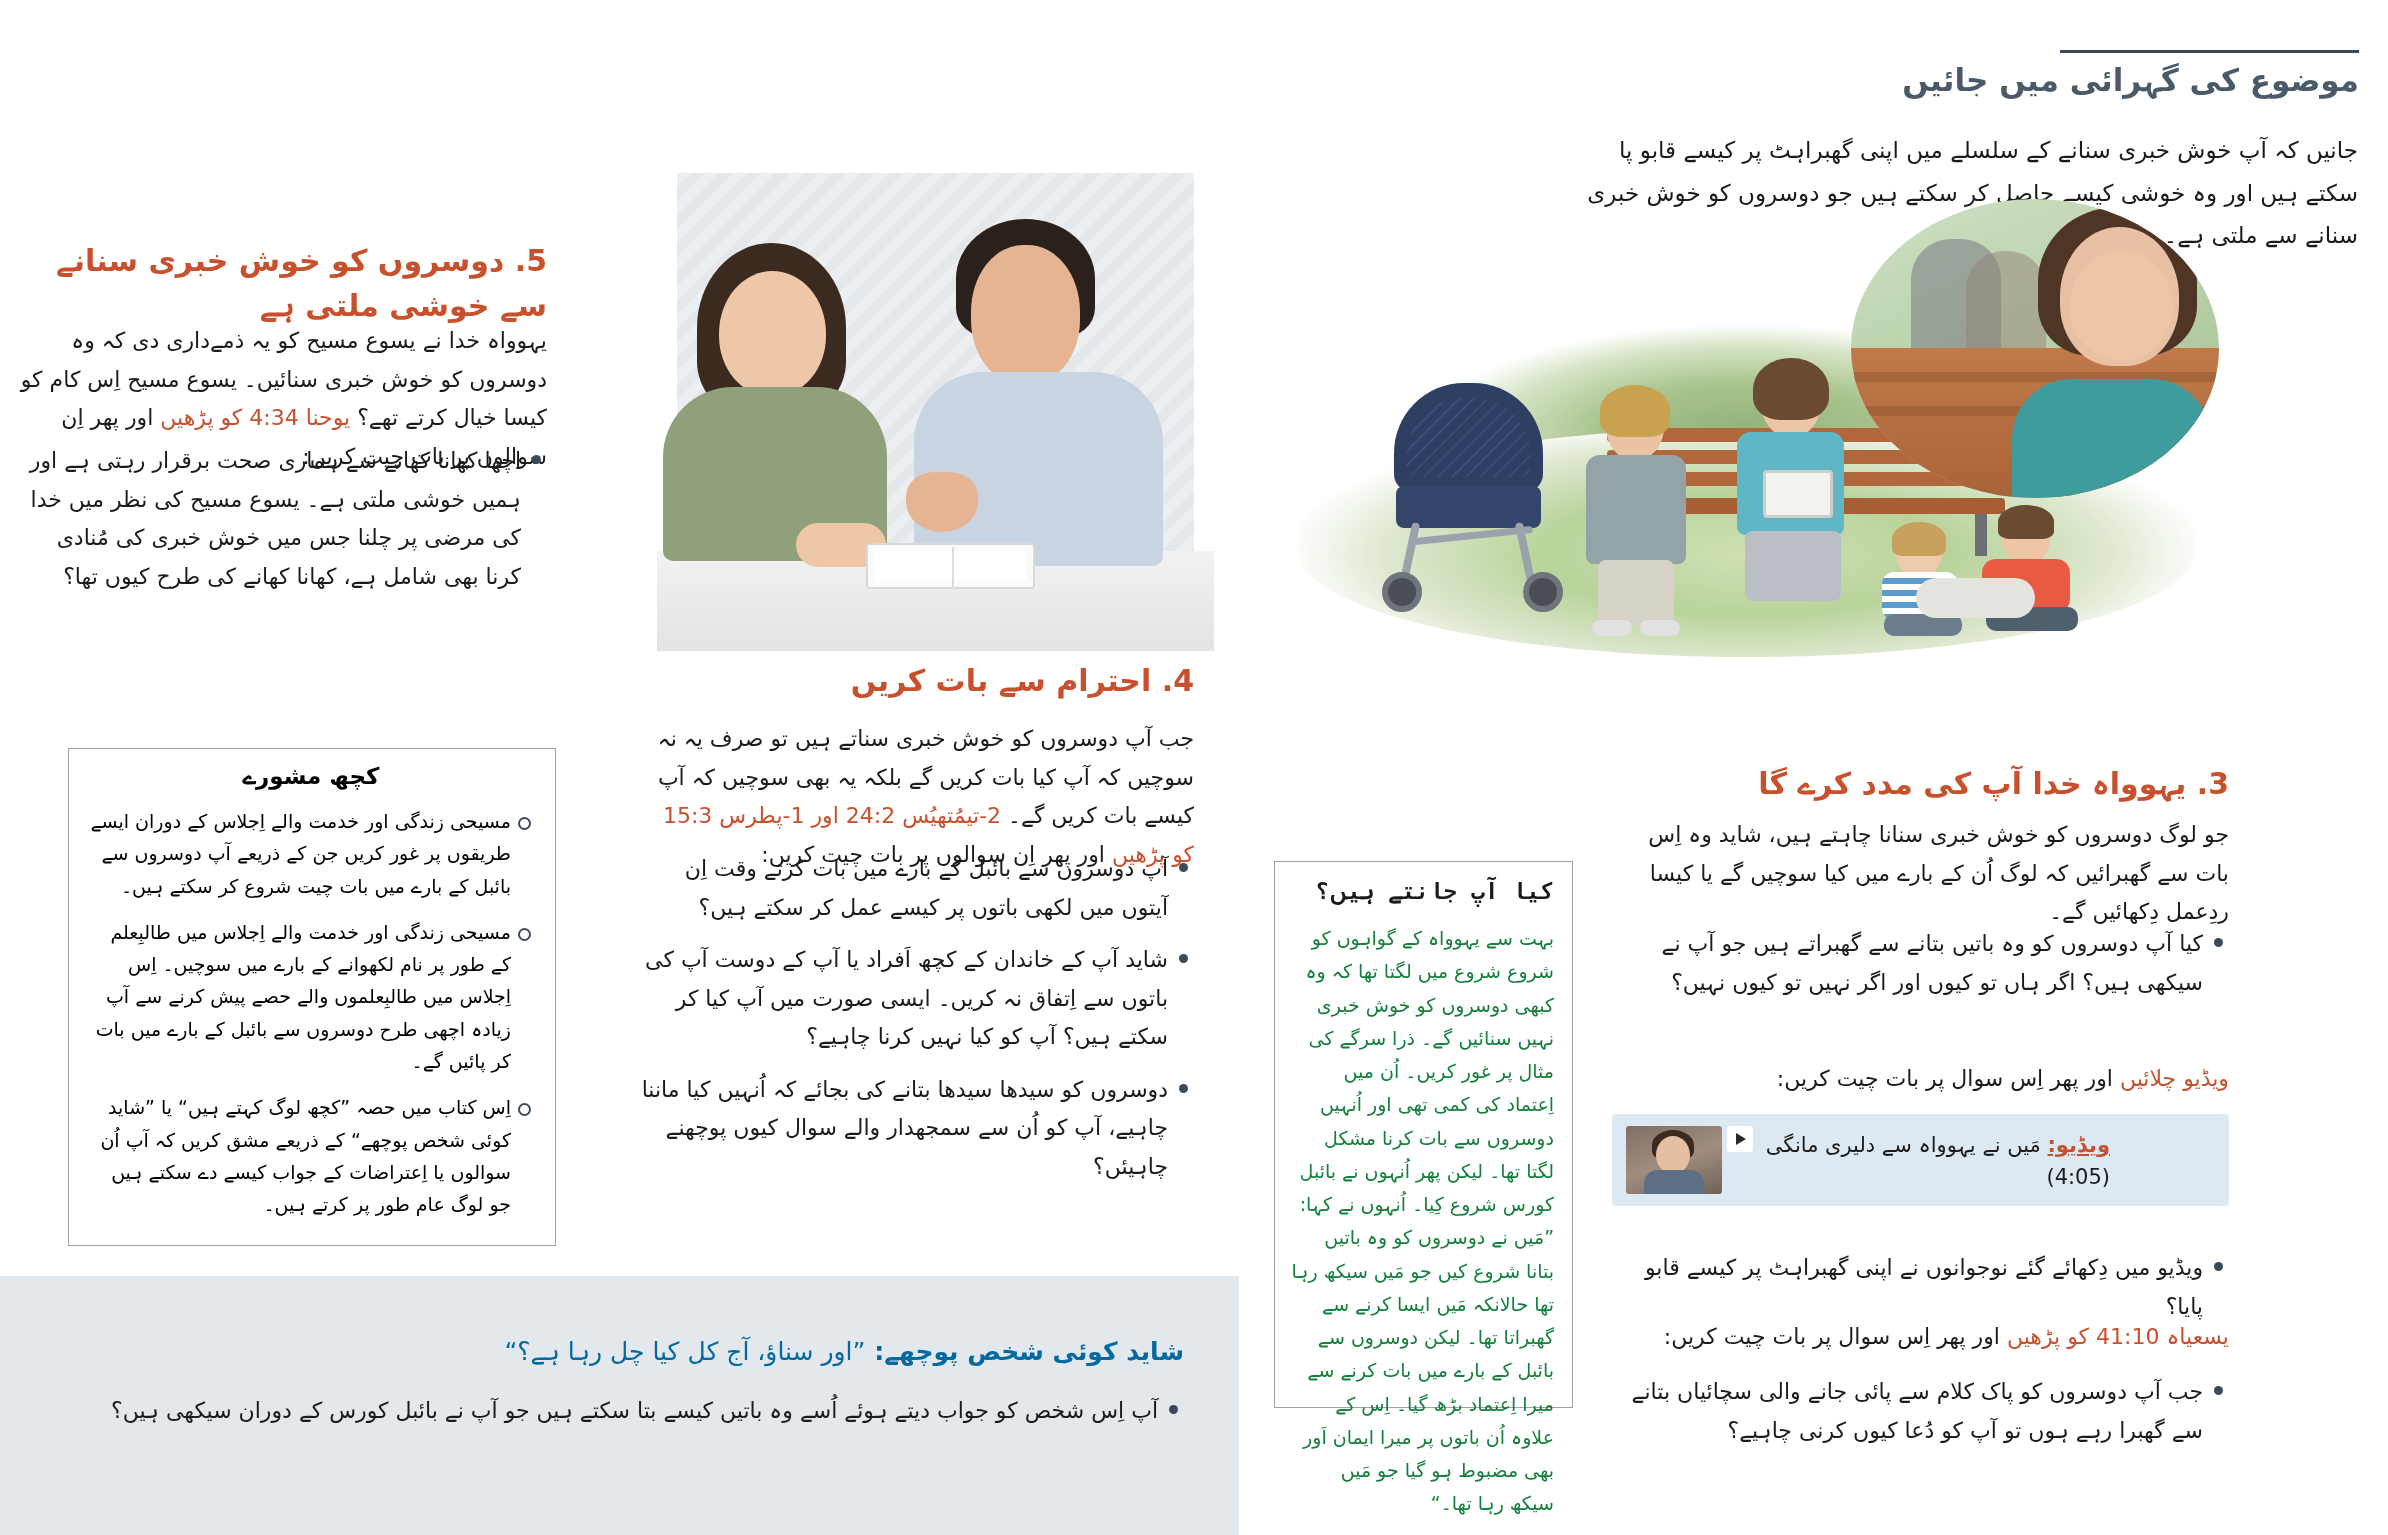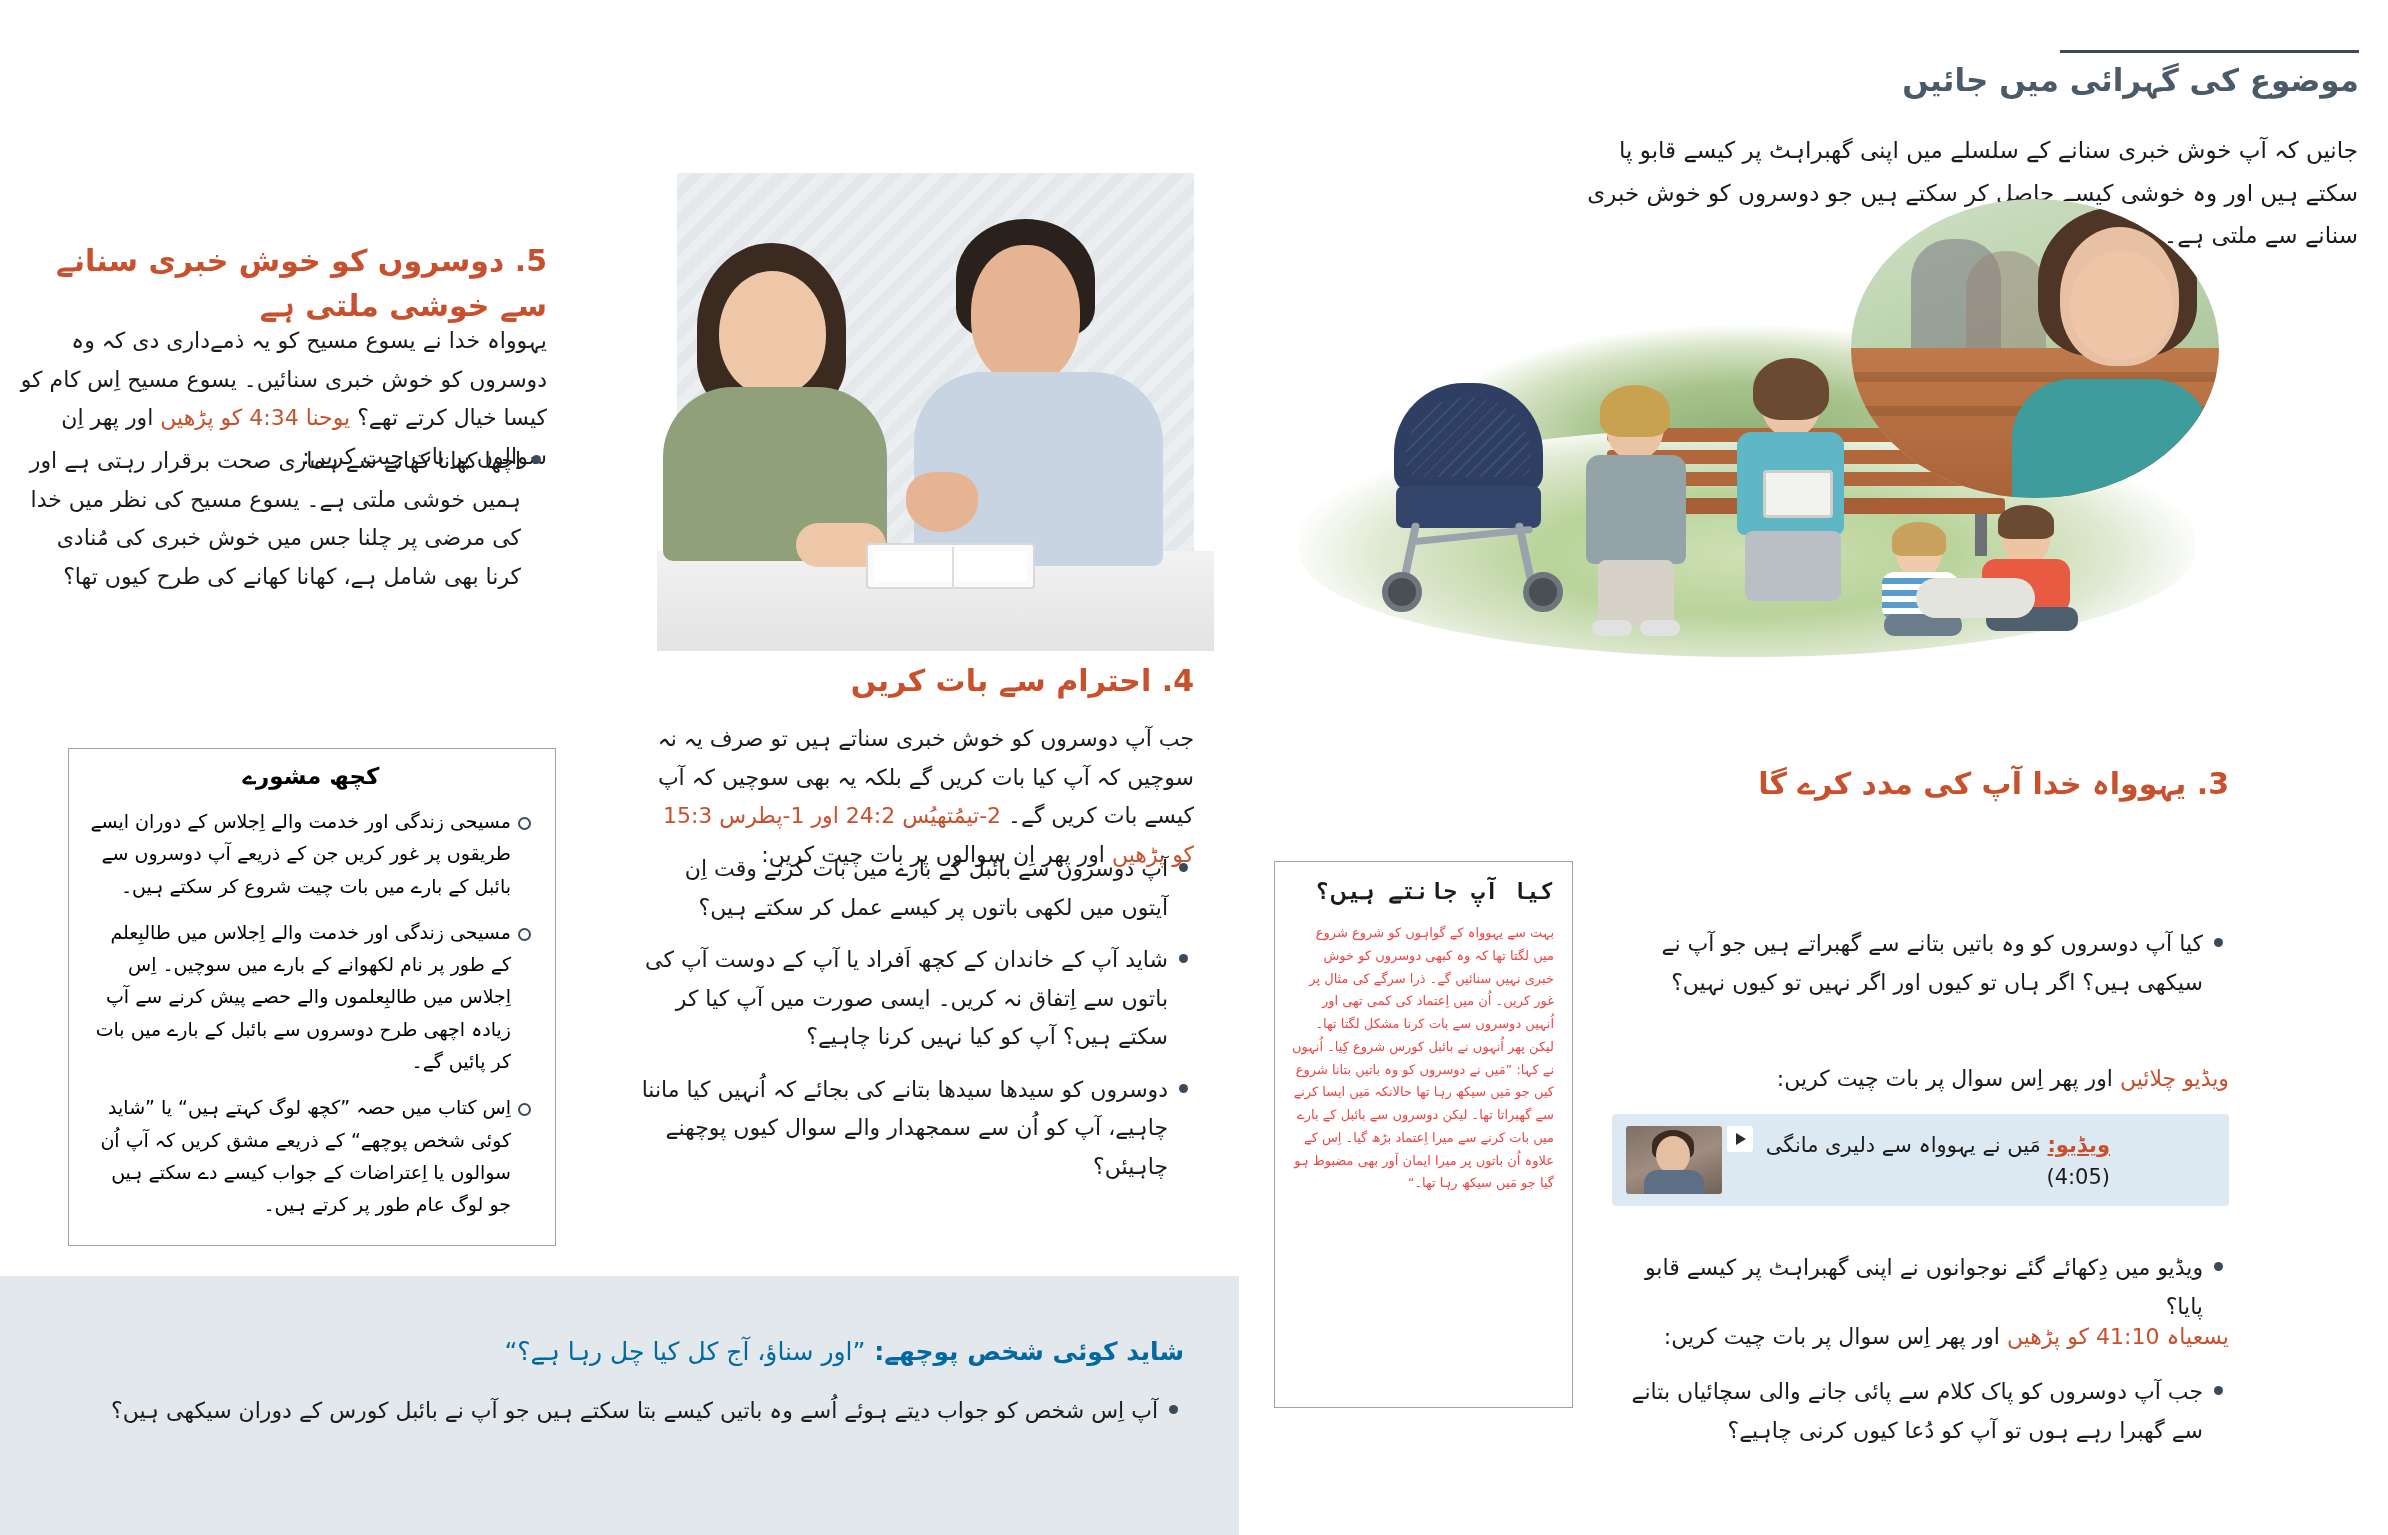--- a/index.html
+++ b/index.html
@@ -149,21 +149,21 @@
   .box-know {
     position:absolute; left:1274px; top:861px; width:299px; height:547px;
     border:1px solid #9aa3ab; background:#fff;
   }
   .box-know .bk-title{
     position:absolute; right:18px; top:16px; width:263px; text-align:right; direction:rtl;
     font-size:23px; font-weight:700; color:#1b1b1b;font-family:Liberation Mono, monospace;
   }
   .box-know .bk-body{
     position:absolute; right:18px; top:60px; width:263px; text-align:right; direction:rtl;
-    font-size:13px; line-height:1.75; color:#ef4444;
+    font-size:19px; line-height:1.75; color:#15803d;
   }
 
   
   .left-page { position:absolute; left:0; top:4px; width:1239px; height:1535px; }
 
   .l-sec5 { left:20px; top:234px; width:527px; font-size:30px; line-height:1.5; }
   .l-p1 { left:20px; top:318px; width:527px; }
   .l-b1 { left:20px; top:438px; width:527px; }
 
   .box-tips{
@@ -361,20 +361,21 @@
     <div class="bg-person"></div>
     <div class="bg-person2"></div>
     <div class="ibench"></div>
     <div class="woman-hair"></div>
     <div class="woman-head"></div>
     <div class="woman-face"></div>
     <div class="woman-top"></div>
   </div>
 
   <div class="sec-head r-sec3">3. یہوواہ خدا آپ کی مدد کرے گا</div>
+  <div class="body-txt r-p1">جو لوگ دوسروں کو خوش خبری سنانا چاہتے ہیں، شاید وہ اِس بات سے گھبرائیں کہ لوگ اُن کے بارے میں کیا سوچیں گے یا کیسا ردِعمل دِکھائیں گے۔</div>
 
   <div class="body-txt r-b1">
     <ul class="bul">
       <li>کیا آپ دوسروں کو وہ باتیں بتانے سے گھبراتے ہیں جو آپ نے سیکھی ہیں؟ اگر ہاں تو کیوں اور اگر نہیں تو کیوں نہیں؟</li>
     </ul>
   </div>
 
   <div class="body-txt r-video-link">
     <span class="lnk">ویڈیو چلائیں</span>
     <span>اور پھر اِس سوال پر بات چیت کریں:</span>

